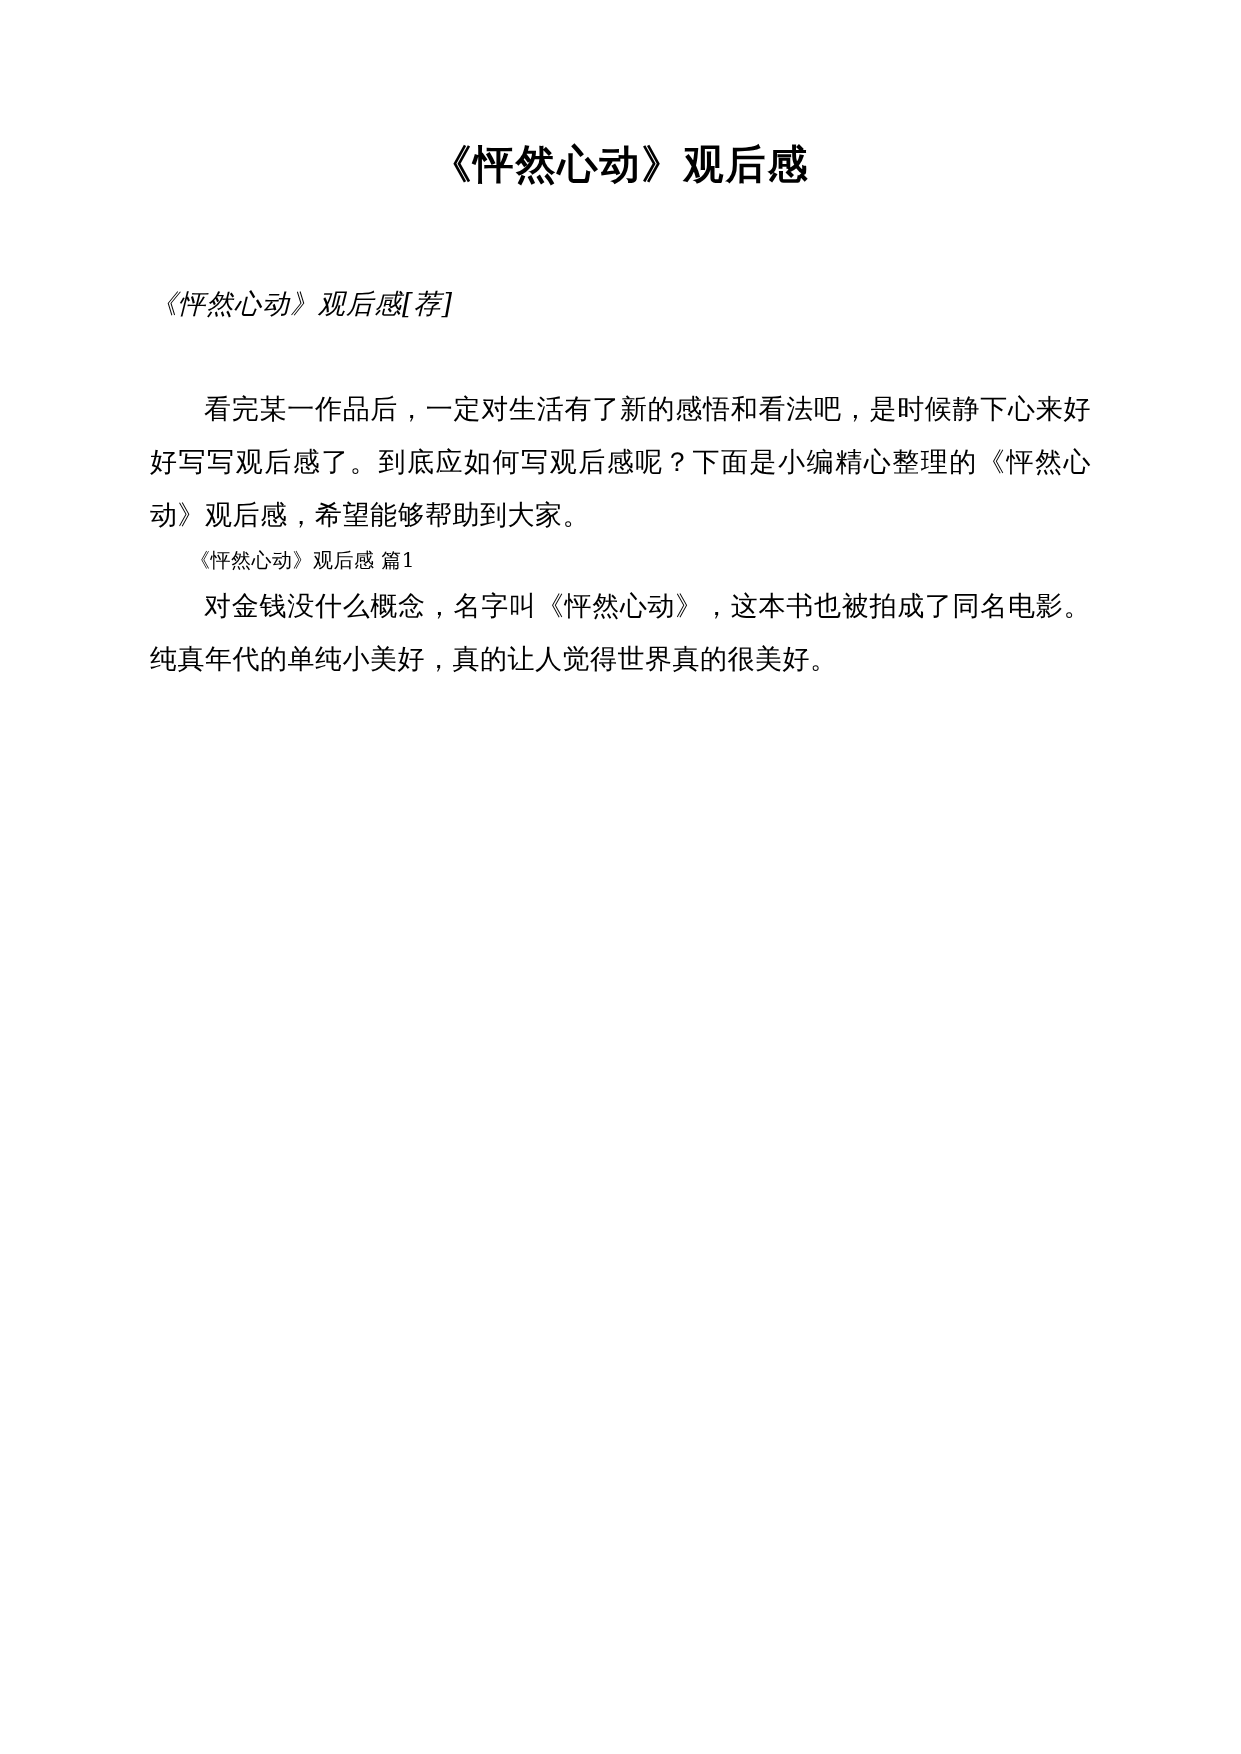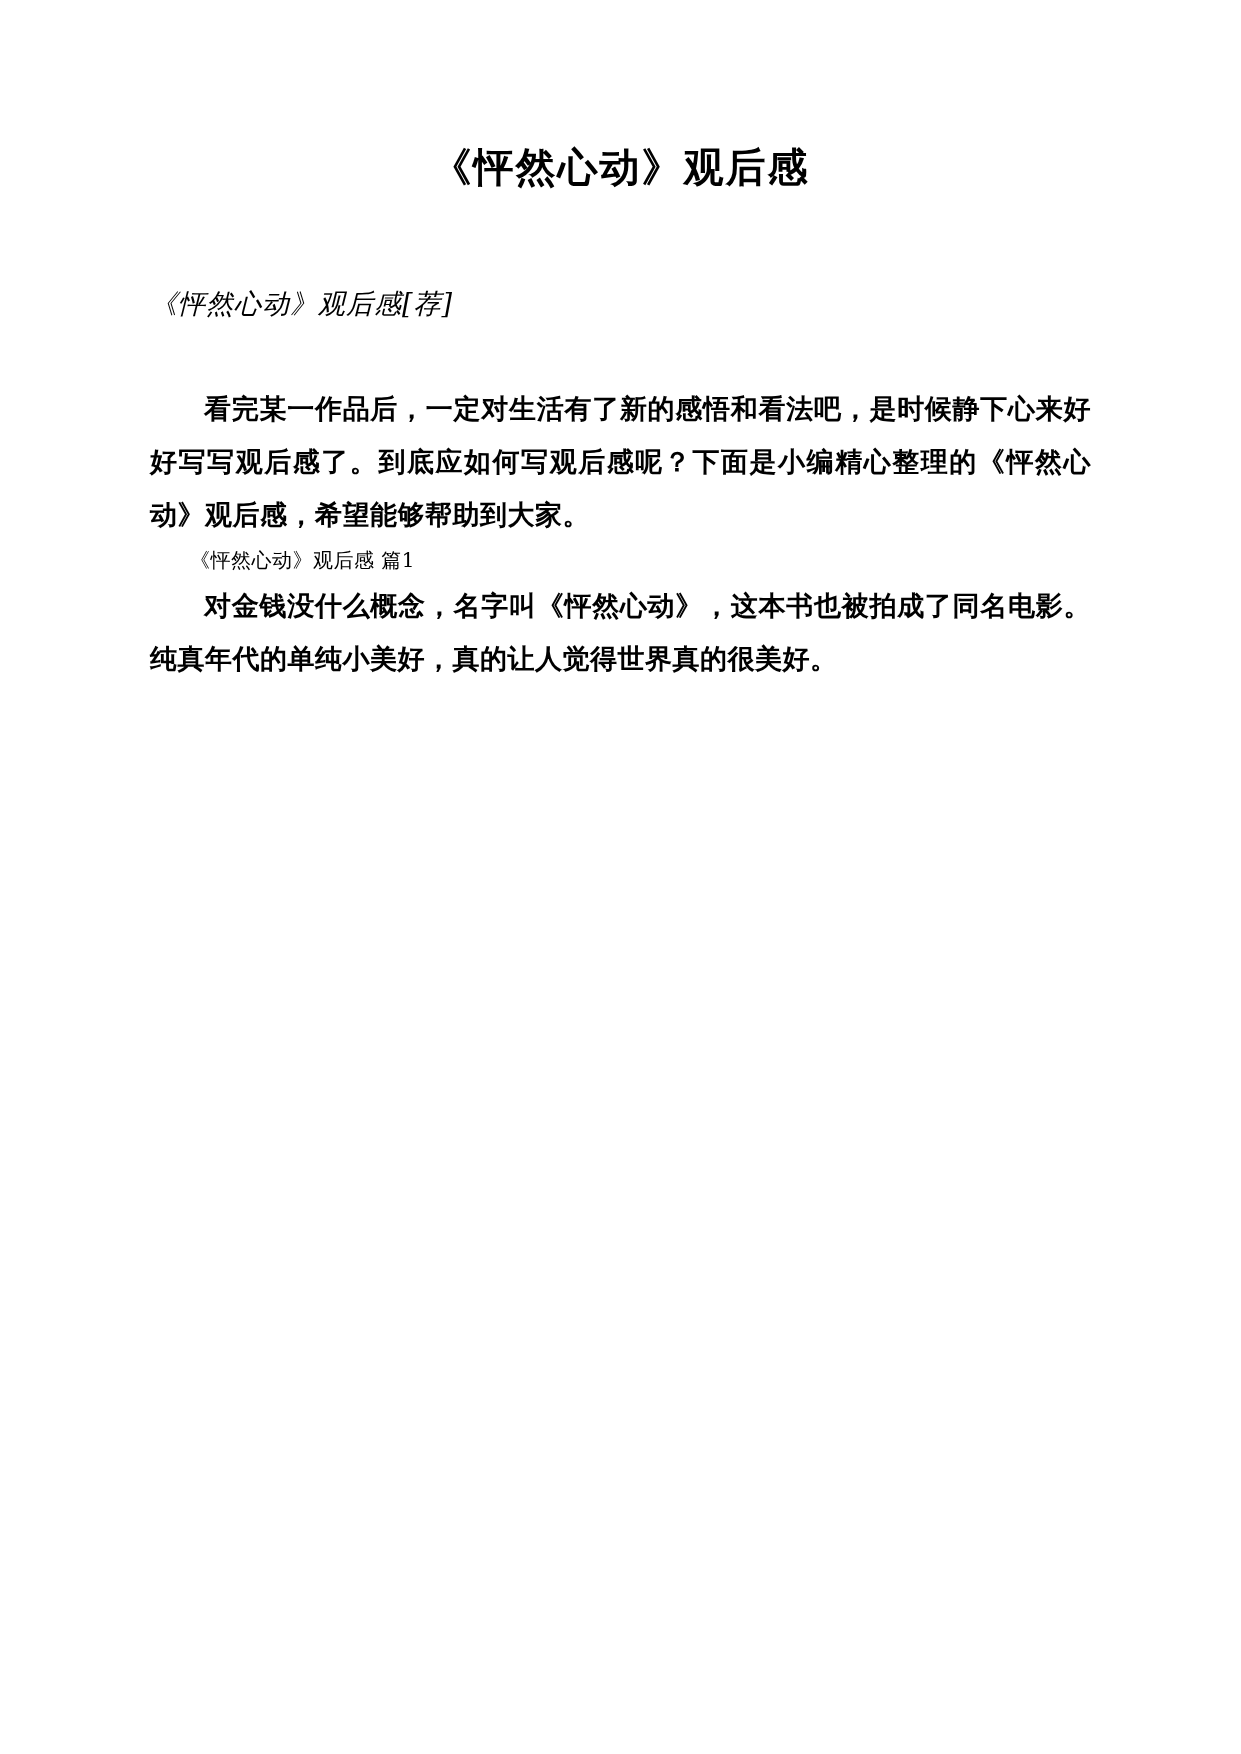--- a/index.html
+++ b/index.html
@@ -22,40 +22,39 @@
     padding: 120px 150px 0 150px;
     position: relative;
   }
   .doc-title {
     text-align: center;
     font-size: 40px;
     font-weight: bold;
     letter-spacing: 2px;
     margin: 20px 0 0 0;
     line-height: 1.4;
-    font-family: Liberation Serif, serif;
+    font-family: Liberation Mono, monospace;
   }
   .subtitle {
     font-size: 27px;
     line-height: 1.9;
     margin-top: 82px;
     letter-spacing: 1px;
     font-style: italic;
   }
   .para {
     font-size: 27px;
     line-height: 1.95;
     letter-spacing: 0.5px;
     text-align: justify;
     text-justify: inter-ideograph;
     margin: 0;
   }
   .para.indent {
     text-indent: 2em;
-    font-weight: bold;
   }
   .gap-lg {
     margin-top: 54px;
   }
   .section-head {
     font-size: 20px;
     line-height: 1.95;
     letter-spacing: 0.5px;
     text-indent: 2em;
     margin: 0;

